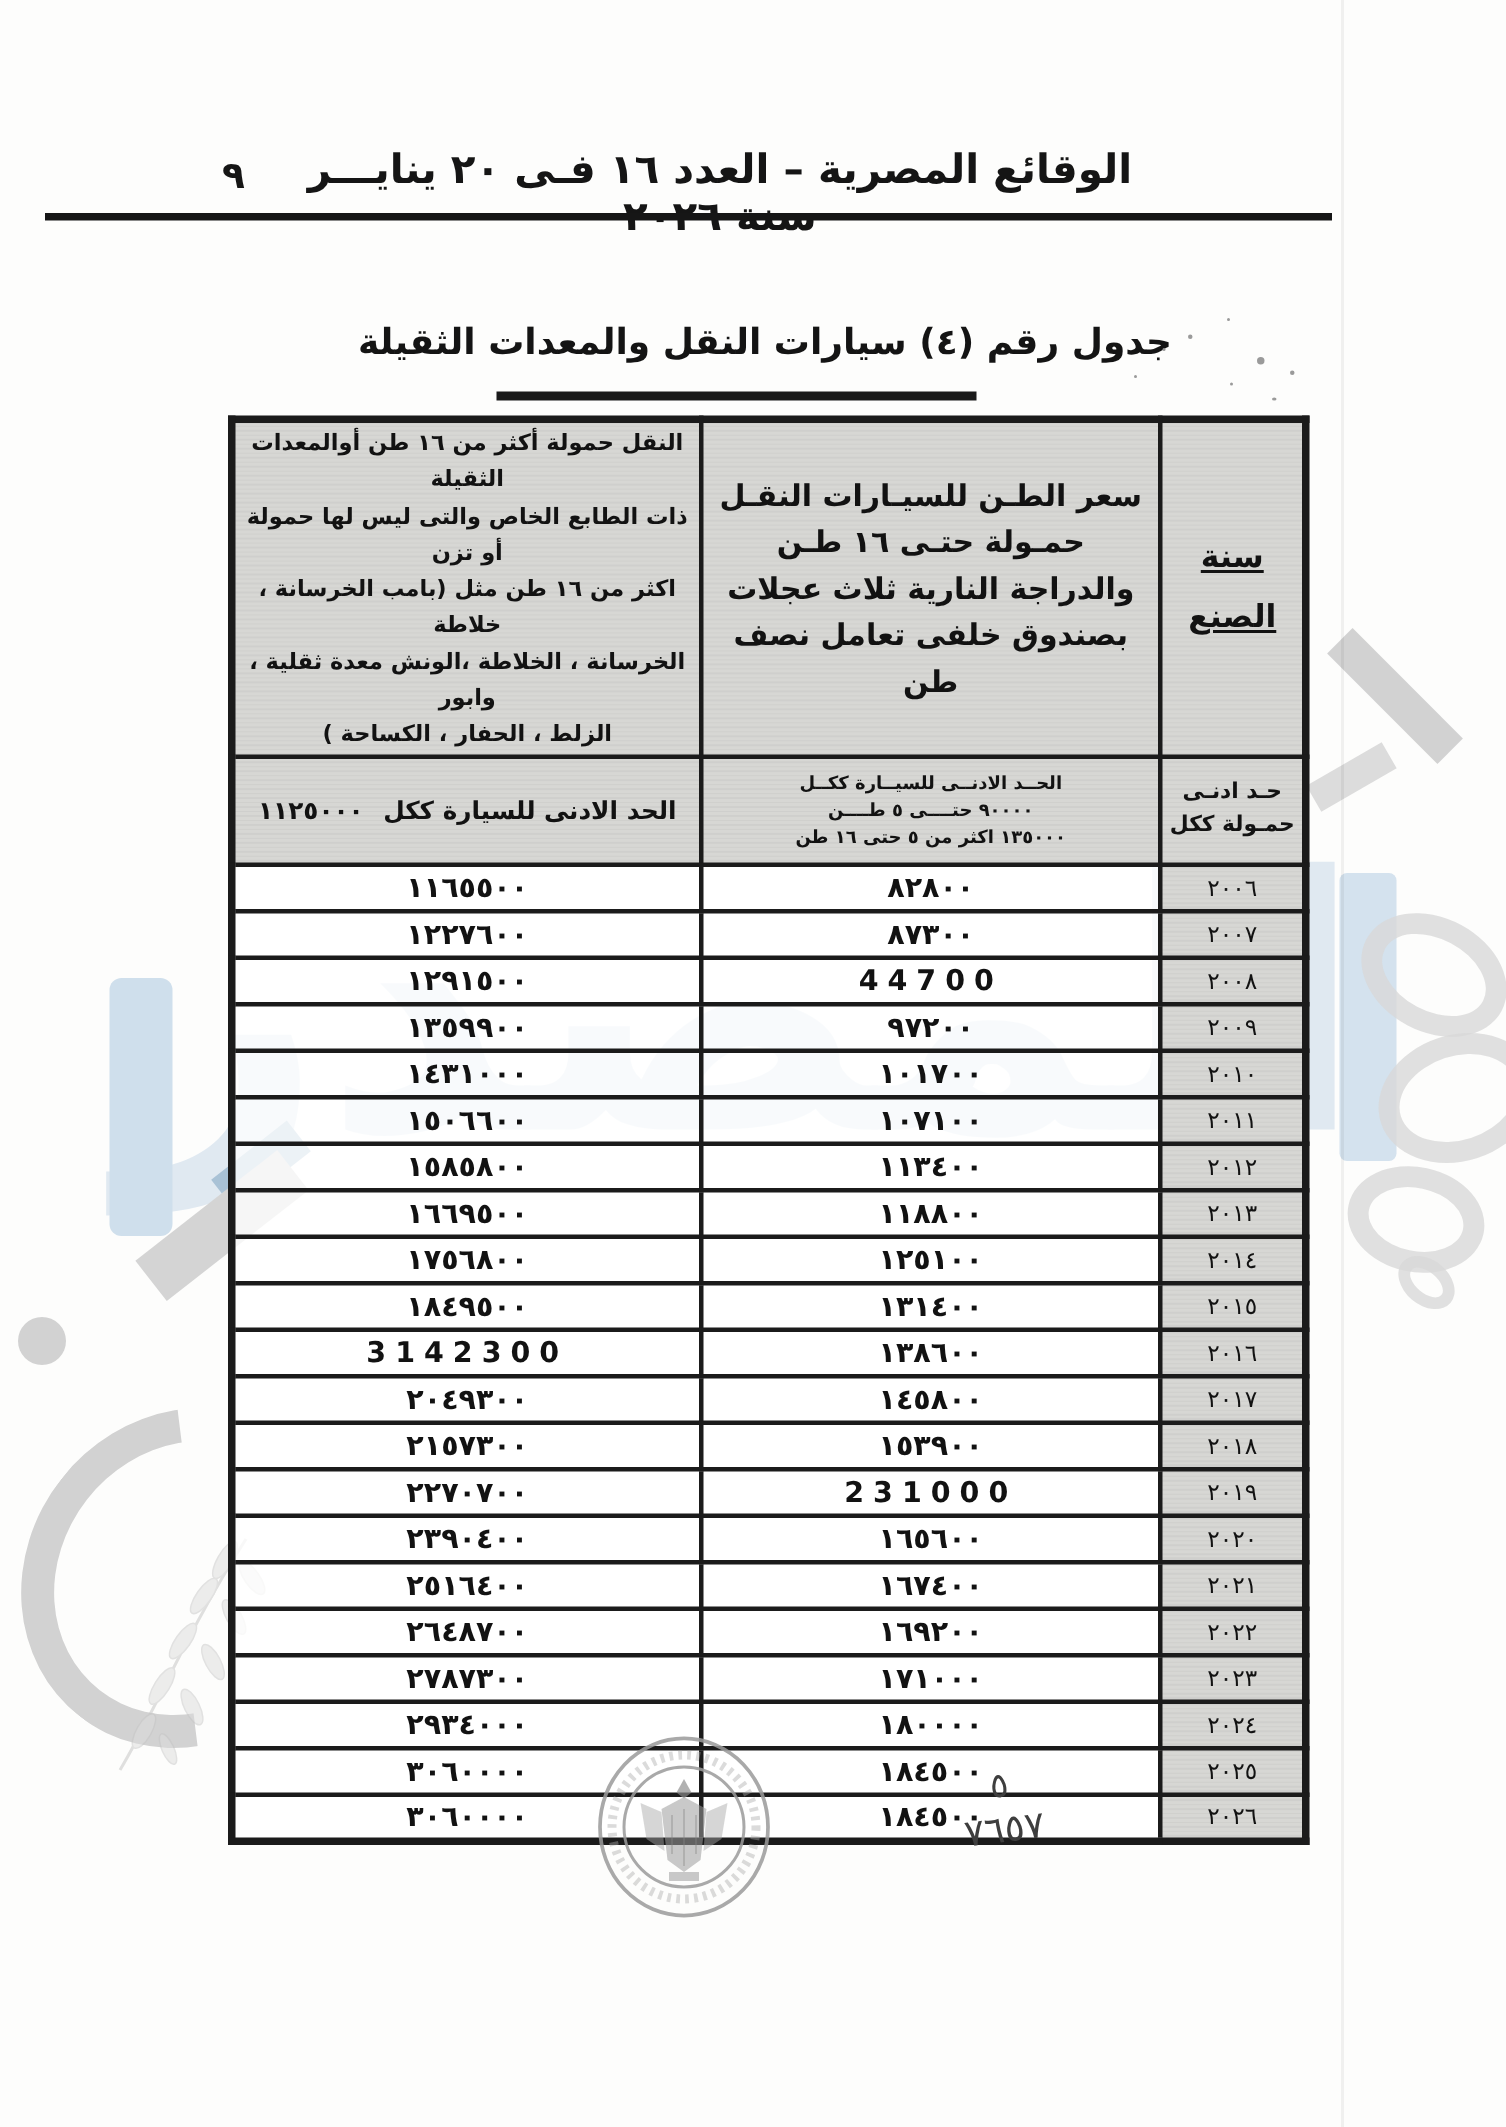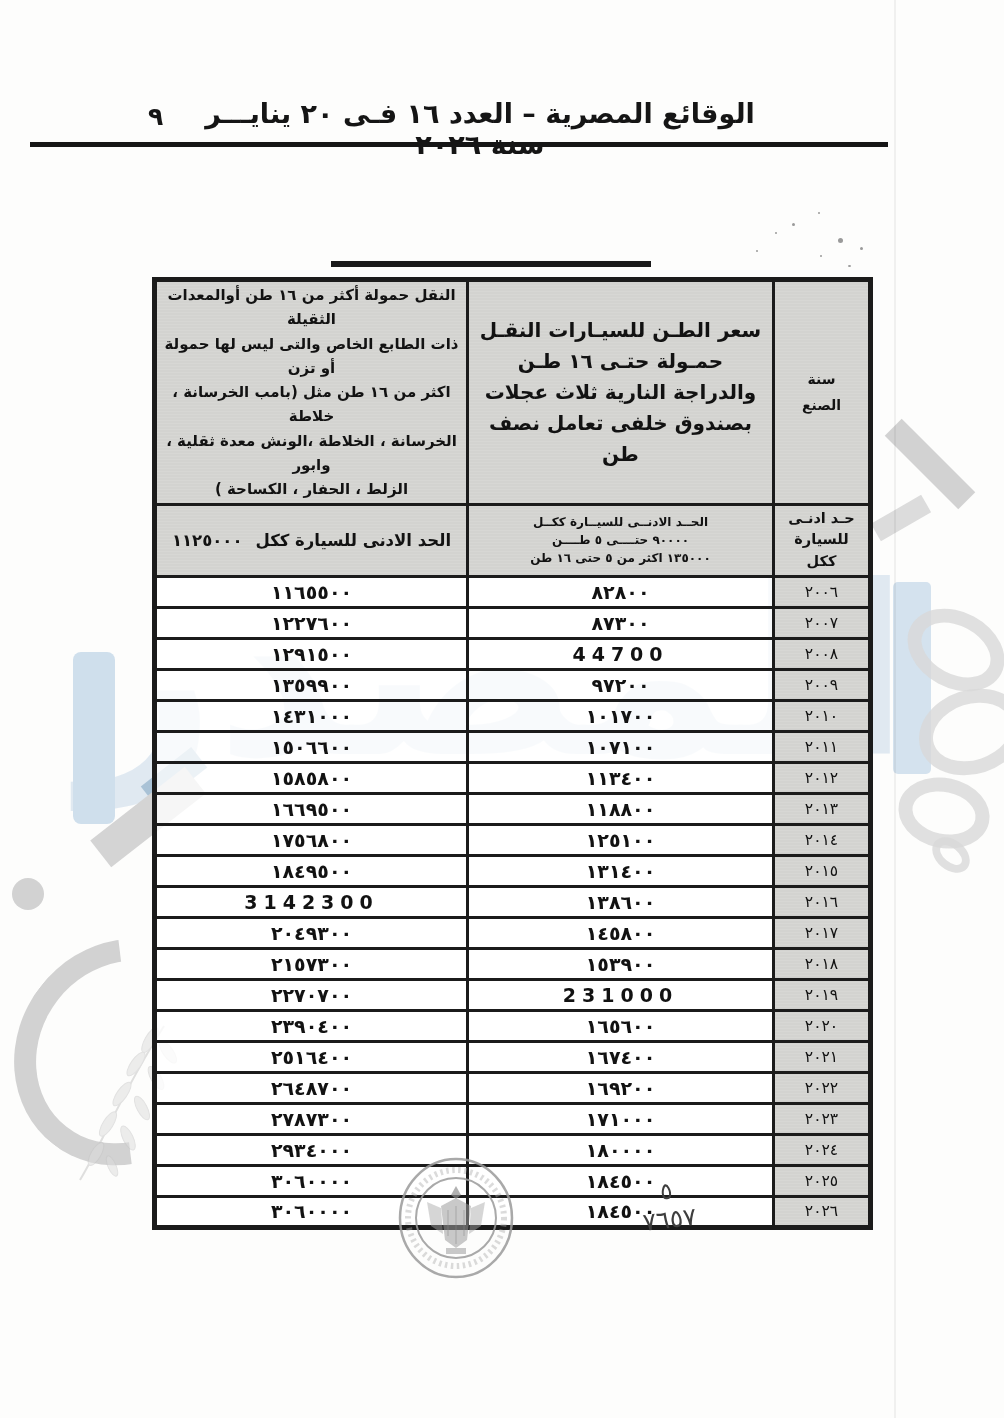--- a/index.html
+++ b/index.html
@@ -39,21 +39,21 @@
   
   table.gazette{position:absolute;top:277px;left:152px;width:716px;border-collapse:collapse;
     direction:rtl;z-index:2;table-layout:fixed;}
   table.gazette td{border:3px solid #1b1b1b;text-align:center;vertical-align:middle;
     color:#121212;padding:1px 2px;}
   table.gazette{border:5px solid #1b1b1b;}
   .cell-shaded{background:#d7d7d4;
     background-image:repeating-linear-gradient(0deg,rgba(0,0,0,0.035) 0 1px,transparent 1px 3px);}
   .cell-white{background:rgba(255,255,255,0.78);}
   .hdr-main{font-weight:bold;}
-  .hdr-year{font-size:14px;line-height:1.9;}
+  .hdr-year{font-size:21px;line-height:1.9;text-decoration:underline;}
   .hdr-mid{font-size:20px;line-height:1.55;}
   .hdr-left{font-size:15px;line-height:1.62;}
   .sub-year{font-size:14.5px;line-height:1.5;font-weight:bold;}
   .sub-mid{font-size:12px;line-height:1.5;font-weight:bold;}
   .sub-left{font-size:16.5px;font-weight:bold;display:flex;align-items:center;justify-content:space-evenly;direction:rtl;}
   .sub-left .v{letter-spacing:5px;}
   tr.data-row{height:31px;}
   td.num{font-size:19px;font-weight:bold;letter-spacing:6px;}
   td.year{font-size:15.5px;font-weight:normal;letter-spacing:3px;}
   
@@ -96,20 +96,21 @@
     <span class="speck" style="top:255px;left:820px;width:2px;height:2px;"></span>
     <span class="speck" style="top:265px;left:848px;width:3px;height:2px;"></span>
     <span class="speck" style="top:212px;left:818px;width:2px;height:2px;"></span>
     <span class="speck" style="top:250px;left:756px;width:2px;height:2px;"></span>
   </div>
 
   <div class="gazette-header">الوقائع المصرية – العدد ١٦ فـى ٢٠ ينايـــر سنة ٢٠٢٦</div>
   <div class="page-number">٩</div>
   <div class="header-rule"></div>
 
+  <div class="table-title">جدول رقم (٤) سيارات النقل والمعدات الثقيلة</div>
   <div class="title-underline"></div>
 
   <table class="gazette">
     <colgroup>
       <col style="width:97px;">
         <col style="width:306px;">
         <col style="width:313px;">
     </colgroup>
     <tbody>
       <tr style="height:150px;">
@@ -120,21 +121,21 @@
 والدراجة النارية ثلاث عجلات
 بصندوق خلفى تعامل نصف طن</td>
         <td class="cell-shaded hdr-main hdr-left preline">النقل حمولة أكثر من ١٦ طن أوالمعدات الثقيلة
 ذات الطابع الخاص والتى ليس لها حمولة أو تزن
 اكثر من ١٦ طن مثل (بامب الخرسانة ، خلاطة
 الخرسانة ، الخلاطة ،الونش معدة ثقلية ، وابور
 الزلط ، الحفار ، الكساحة )</td>
       </tr>
       <tr style="height:72px;">
         <td class="cell-shaded sub-year preline">حـد ادنـى
-للسيارة ككل</td>
+حمـولة ككل</td>
         <td class="cell-shaded sub-mid preline">الحــد الادنــى للسيــارة ككــل
 ٩٠٠٠٠ حتــــى ٥ طــــن
 ١٣٥٠٠٠ اكثر من ٥ حتى ١٦ طن</td>
         <td class="cell-shaded">
           <div class="sub-left">
             <span>الحد الادنى للسيارة ككل</span>
             <span class="v">١١٢٥٠٠٠</span>
           </div>
         </td>
       </tr>

